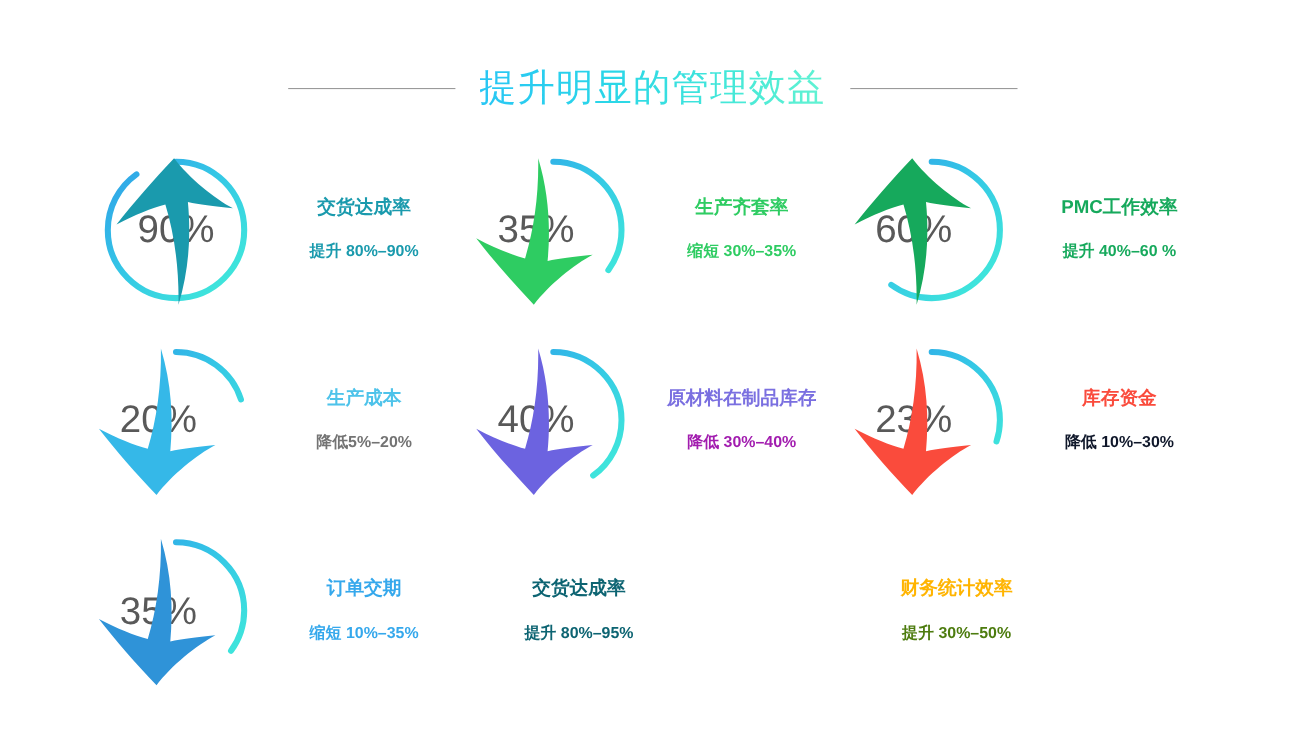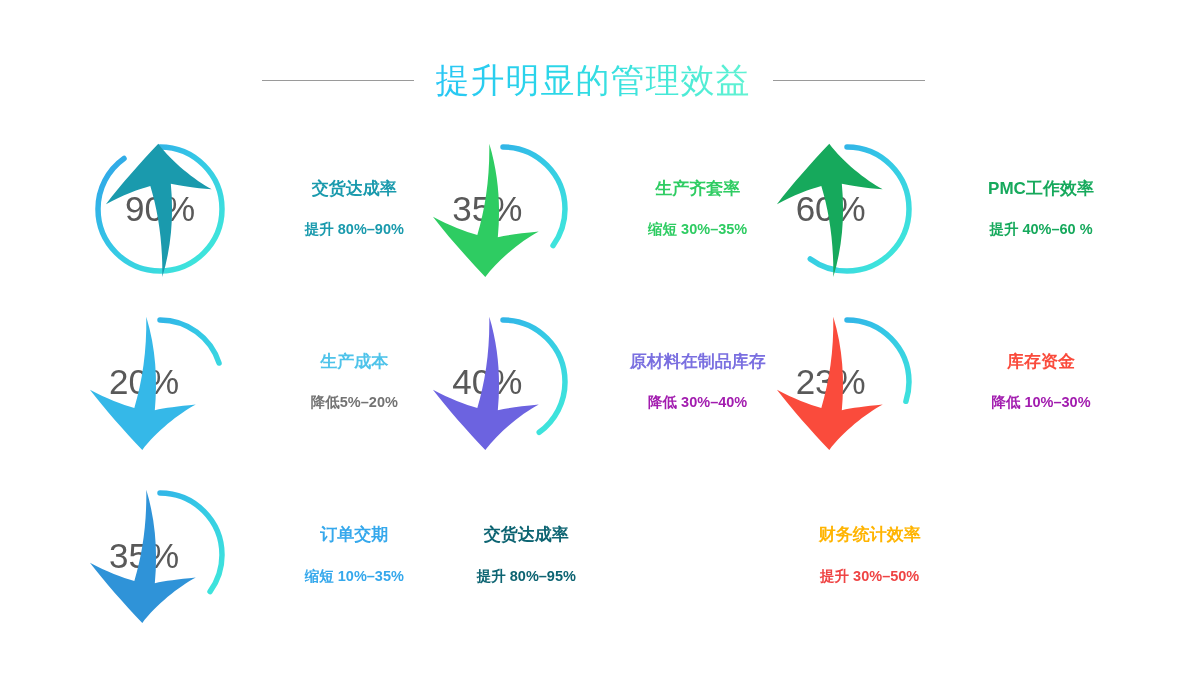--- a/index.html
+++ b/index.html
@@ -57,22 +57,21 @@
     width: 1030px;
     height: 520px;
     display: grid;
     grid-template-columns: repeat(3, 1fr);
     grid-template-rows: repeat(3, 1fr);
   }
 
   .metric {
     display: flex;
     align-items: center;
-    justify-content: space-between;
-    gap: 20px;
+    justify-content: flex-start;
   }
 
   
   .gauge {
     position: relative;
     width: 148px;
     height: 148px;
     flex: 0 0 148px;
   }
   .gauge svg {
@@ -293,21 +292,21 @@
         <div class="gauge-value">23%</div>
         <svg class="arrow" viewBox="0 0 23 26">
             <path d="M11.2 24.6 C13.6 21.4 17.6 18.2 20.6 16.6 C17.4 16.9 15.2 17.2 13.4 17.6
               C13.9 12.4 13.6 6.8 11.9 1.2 C12.0 7.2 11.2 12.6 9.8 17.2
               C7.6 16.6 5.0 15.6 2.0 14.0 C4.6 17.4 8.0 21.2 11.2 24.6 Z" fill="#fa4b3c"></path>
           </svg>
       </div>
     </div>
     <div class="labels">
       <div class="metric-title" style="color:#fa4b3c">库存资金</div>
-      <div class="metric-sub" style="color:#a21caf">降低 10%–30%</div>
+      <div class="metric-sub" style="color:#0f172a">降低 10%–30%</div>
     </div>
     </div>
     <div class="metric">
     <div class="gauge shift">
 
   <svg viewBox="0 0 148 148">
     <defs>
       <linearGradient id="ringgrad6" x1="1" y1="0" x2="0.05" y2="1">
         <stop offset="0%" stop-color="#2f9fe8"></stop>
         <stop offset="45%" stop-color="#34c6e6"></stop>
@@ -332,16 +331,16 @@
     </div>
     <div class="metric">
     <div class="labels">
       <div class="metric-title" style="color:#0d6472">交货达成率</div>
       <div class="metric-sub" style="color:#0d6472">提升 80%–95%</div>
     </div>
     </div>
     <div class="metric">
     <div class="labels">
       <div class="metric-title" style="color:#ffb400">财务统计效率</div>
-      <div class="metric-sub" style="color:#ef4444">提升 30%–50%</div>
+      <div class="metric-sub" style="color:#4d7c0f">提升 30%–50%</div>
     </div>
     </div>
   </div>
 
 </body></html>

